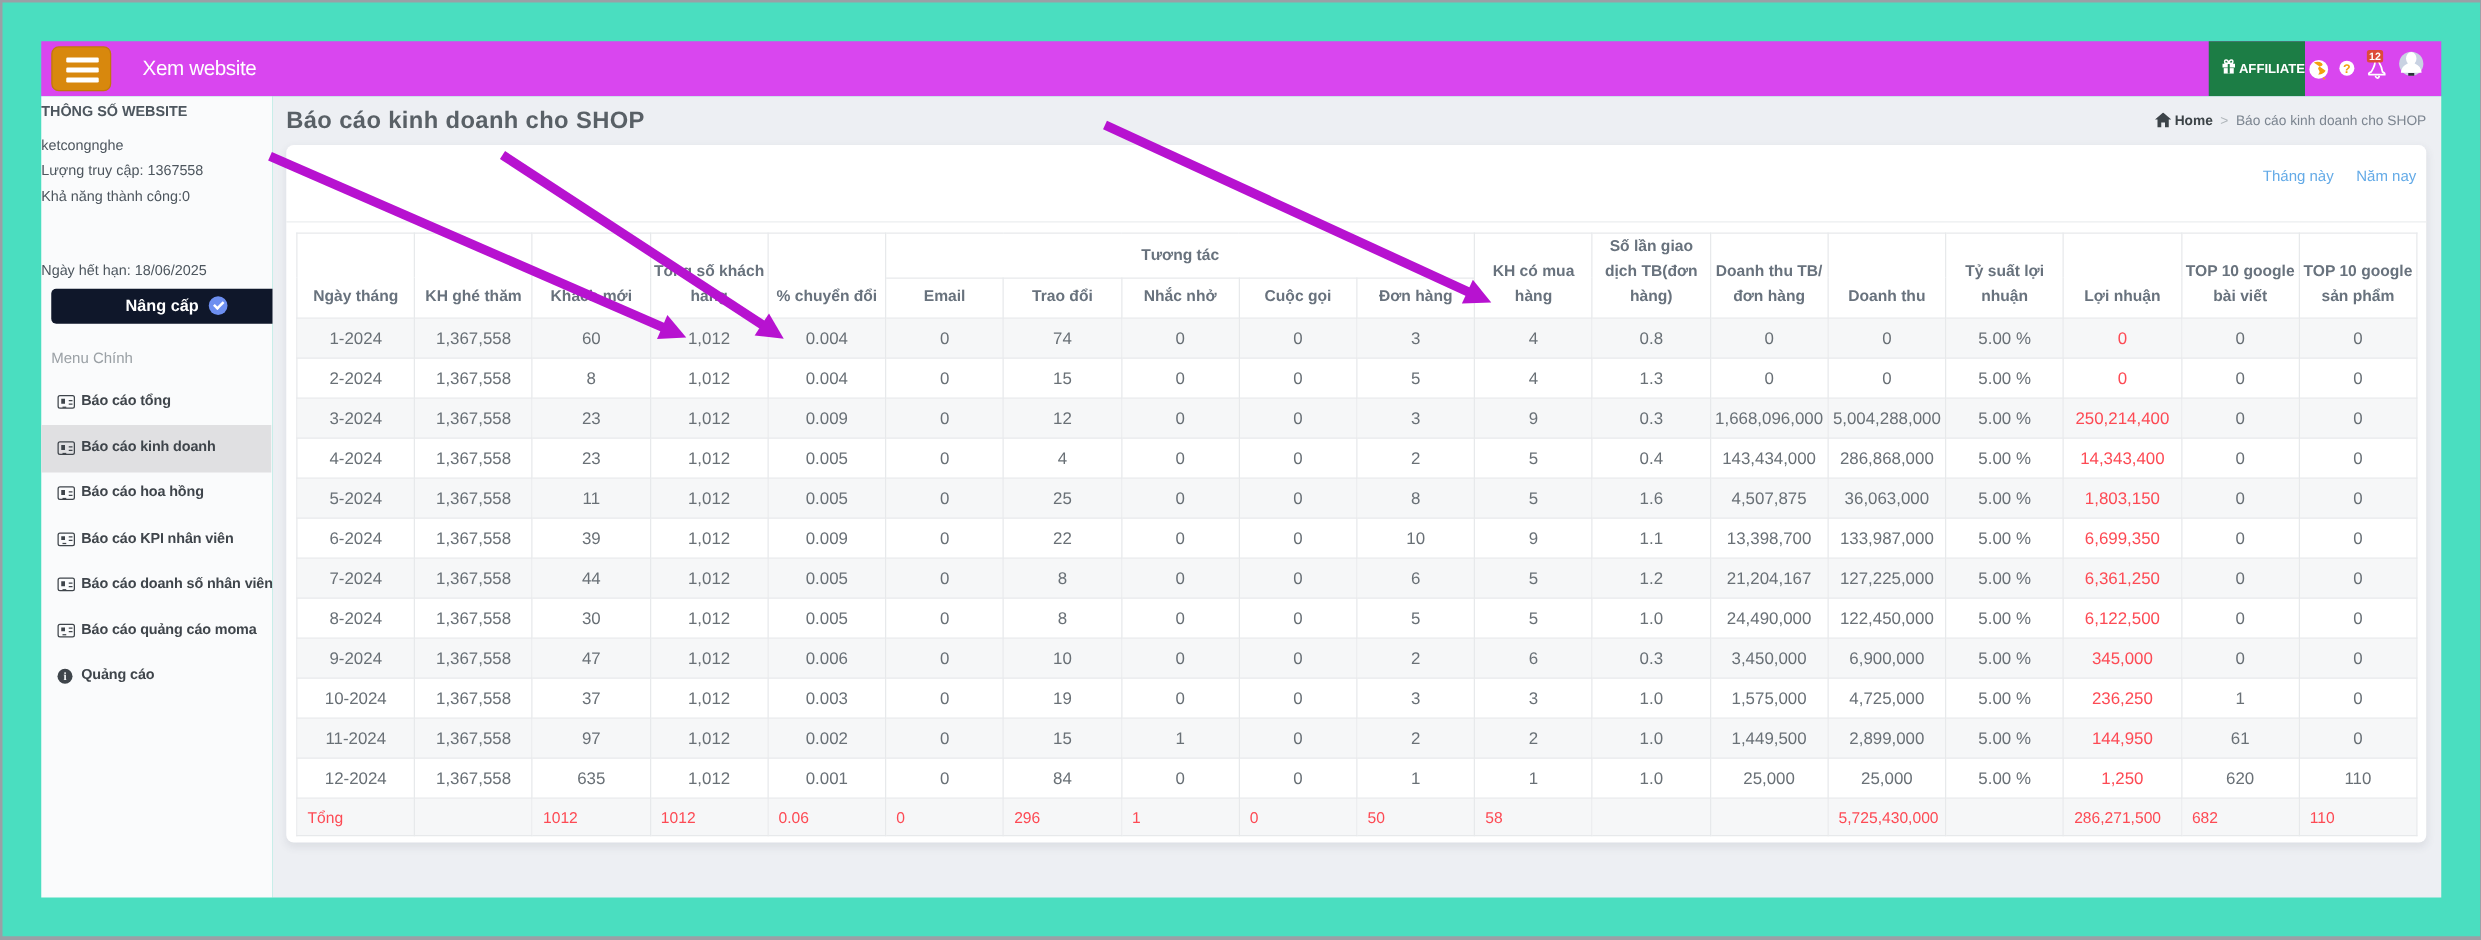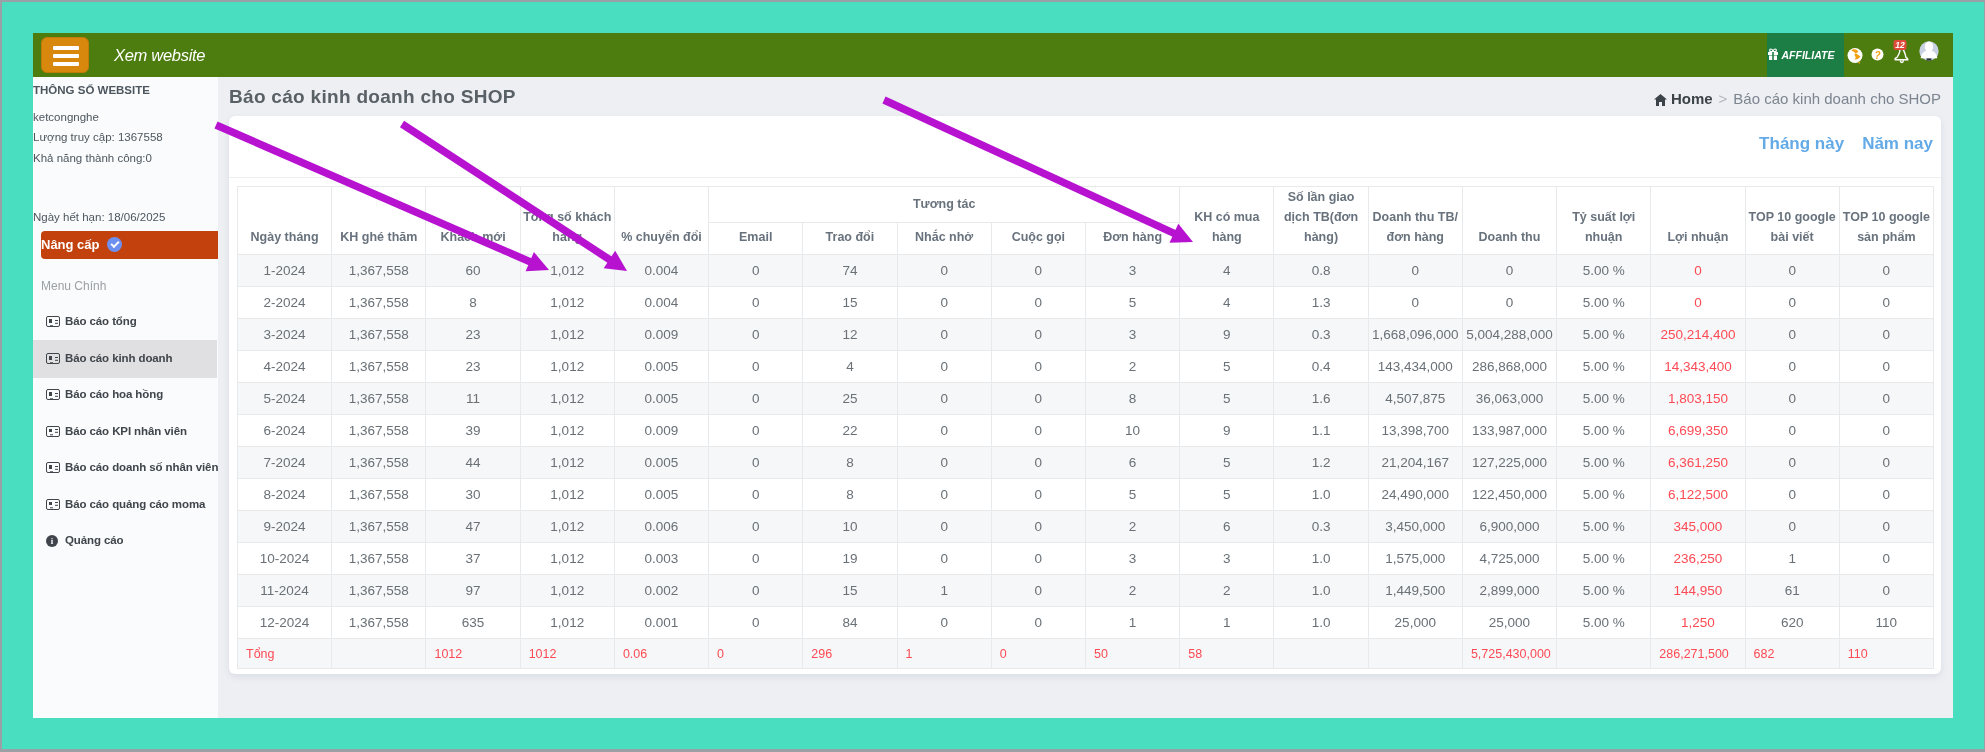--- a/index.html
+++ b/index.html
@@ -8,55 +8,55 @@
     font-family:"Liberation Sans", sans-serif;
     background:#4adec0;
     border:2px solid #9aa0a6; border-bottom-width:3px;
     border-right-width:1px;
     position:relative;
     overflow:hidden;
   }
   .page { position:absolute; left:31px; top:31px; width:1920px; height:685px; }
 
   
-  .navbar { position:absolute; left:0; top:0; width:1920px; height:44px; background:#4d7c0f;font-style:italic; }
+  .navbar { position:absolute; left:0; top:0; width:1920px; height:44px; background:#d946ef; }
   .burger { position:absolute; left:8px; top:4px; width:48px; height:36px; background:#d8880d; border:1px solid #c07a09; border-radius:6px; }
   .burger .b { position:absolute; left:11px; width:26px; height:4px; background:#fff; border-radius:1px; }
   .brand { position:absolute; left:81px; top:0; height:44px; line-height:44px; color:#fff; font-size:16.5px; letter-spacing:-0.3px; }
   .topmenu { position:absolute; left:186px; top:0; height:44px; display:flex; }
   .topmenu .it { height:44px; line-height:44px; padding:0 4px; color:#fff; font-size:11px; font-weight:bold; white-space:nowrap; }
   .topmenu .it.active { background:#df920d; }
-  .aff { position:absolute; left:1734px; top:0; width:77px; height:44px; background:#1c7d45; color:#fff; font-size:10.5px; font-weight:bold; text-align:left; line-height:44px; }
+  .aff { position:absolute; left:1734px; top:0; width:77px; height:44px; background:#1c7d45; color:#fff; font-size:10.5px; font-weight:bold; text-align:right; line-height:44px; }
 
   
   .sidebar { position:absolute; left:0; top:44px; width:185px; height:641px; background:#fafbfc; }
   .sidebar .info { position:absolute; left:0; right:2px; color:#4d565e; font-size:11.5px; white-space:nowrap; }
   .sb-title { font-weight:bold; color:#373d42; font-size:13px; }
-  .upg { position:absolute; left:8px; top:154px; width:200px; height:28px; background:#c2410c; border-radius:4px; color:#fff; font-size:13px; font-weight:bold; line-height:28px; }
+  .upg { position:absolute; left:8px; top:154px; width:200px; height:28px; background:#0f172a; border-radius:4px; color:#fff; font-size:13px; font-weight:bold; text-align:center; line-height:28px; }
   .upg .chk { display:inline-block; width:15px; height:15px; background:#6d8ff0; border-radius:50%; vertical-align:-3px; margin-left:4px; position:relative; }
   .upg .chk:after { content:""; position:absolute; left:4px; top:4px; width:6px; height:3px; border-left:2px solid #fff; border-bottom:2px solid #fff; transform:rotate(-45deg); }
   .menuchinh { position:absolute; left:8px; top:202px; color:#9aa0a5; font-size:12px; }
   .smenu { position:absolute; left:0; top:226px; width:185px; }
   .smenu .mi { position:absolute; left:0; width:184px; height:37px; line-height:37px; color:#3f454b; font-size:11.5px; font-weight:bold; letter-spacing:-0.1px; white-space:nowrap; }
   .smenu .mi.on { background:#e0e0e2; height:38px; width:184px; }
   .smenu .mi .txt { position:absolute; left:32px; }
   .mic { position:absolute; left:13px; top:13px; width:14px; height:11px; border:1.5px solid #3f454b; border-radius:2px; }
   .mic:before { content:""; position:absolute; left:1.5px; top:2px; width:3.5px; height:3.5px; background:#3f454b; }
   .mic:after { content:""; position:absolute; right:1px; top:2.5px; width:3.5px; height:1.2px; background:#3f454b; box-shadow:0 2.8px 0 #3f454b, -5px 5.3px 0 #3f454b; }
   .iic { position:absolute; left:13px; top:12.5px; width:12px; height:12px; background:#3f454b; border-radius:50%; color:#fafbfc; font-size:9px; font-weight:bold; text-align:center; line-height:12px; font-family:"Liberation Serif",serif; }
 
   
   .main { position:absolute; left:185px; top:44px; width:1735px; height:641px; background:#edeff3; }
   .ptitle { position:absolute; left:11px; top:9px; font-size:19px; font-weight:bold; color:#596066; letter-spacing:0.3px; }
-  .crumbs { position:absolute; right:12px; top:13px; font-size:15px; color:#3c4347; }
+  .crumbs { position:absolute; right:12px; top:13px; font-size:11px; color:#3c4347; }
   .crumbs .sep { color:#b0b6bb; margin:0 6px; }
   .crumbs .tail { color:#7c8590; }
 
   .card { position:absolute; left:11px; top:39px; width:1712px; height:558px; background:#fff; border-radius:6px; box-shadow:0 3px 7px rgba(60,70,90,0.10); }
-  .toolbar { position:absolute; right:8px; top:18px; font-size:17px; color:#63aae7;font-weight:bold; }
+  .toolbar { position:absolute; right:8px; top:18px; font-size:12px; color:#63aae7; }
   .toolbar span { margin-left:18px; }
   .card .divider { position:absolute; left:0; top:61px; width:1712px; height:1px; background:#eceeef; }
 
   table { border-collapse:collapse; table-layout:fixed; width:1696px; position:absolute; left:8px; top:70px; font-size:13.5px; }
   col { width:94.22px; }
   th, td { border:1px solid #e7e9eb; text-align:center; color:#697076; overflow:hidden; }
   thead th { font-weight:bold; color:#68727d; font-size:12.5px; vertical-align:bottom; padding-bottom:7px; line-height:20px; }
   thead tr.h1 th { height:35px; }
   thead tr.h2 th { height:32px; }
   tbody td { height:32px; }

